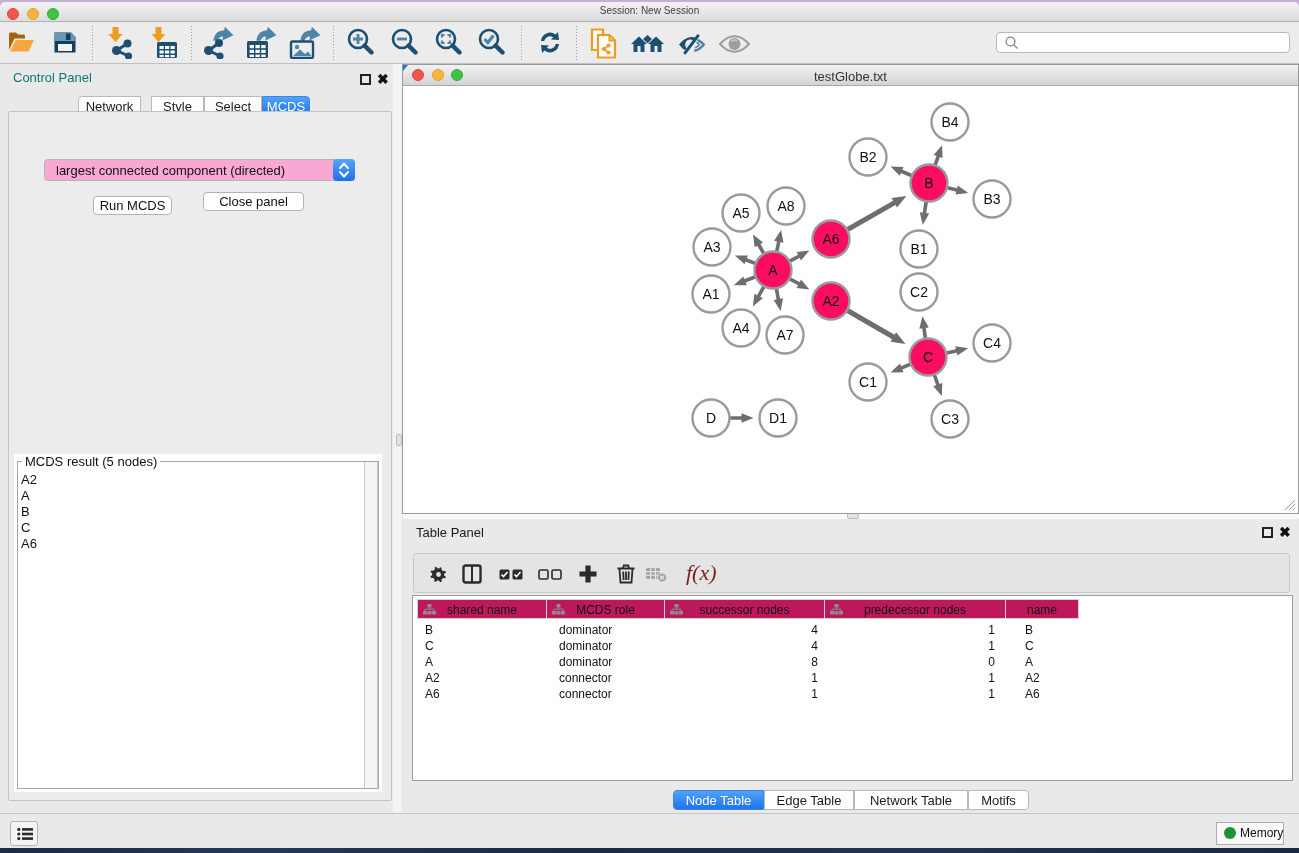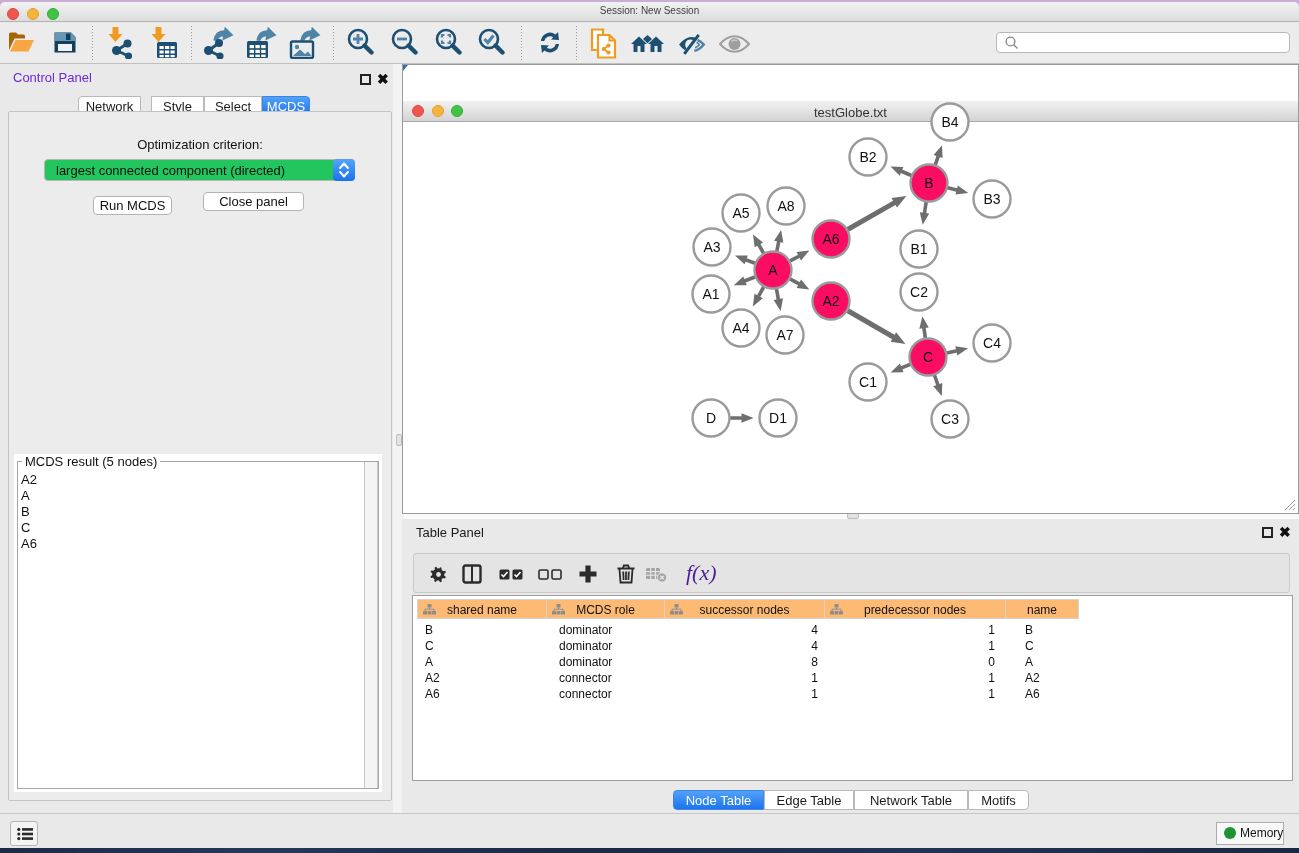--- a/index.html
+++ b/index.html
@@ -20,60 +20,60 @@
   
   #toolbar { left:0; top:23px; width:1299px; height:41px; background:#ececec;
     border-bottom:1px solid #c0c0c0; }
   .sep { position:absolute; top:3px; height:34px; width:1px;
     background-image:repeating-linear-gradient(#9c9c9c 0 1px, transparent 1px 3px); }
   .tbi { position:absolute; }
   #searchbox { position:absolute; left:996px; top:9px; width:294px; height:21px;
     background:#fff; border:1px solid #b9b9b9; border-radius:4px; }
 
   
-  #cpTitle { left:13px; top:70px; font-size:13px; color:#6d28d9; }
+  #cpTitle { left:13px; top:70px; font-size:13px; color:#0f766e; }
   .winbtn-sq { width:11px; height:11px; border:2px solid #222; }
   #cpTabs { left:78px; top:96px; height:20px; font-size:13px; }
   .tab { position:absolute; top:0; height:20px; line-height:19px; text-align:center;
     background:#fff; border:1px solid #b9b9b9; color:#1a1a1a; }
   .tab.sel { background:linear-gradient(#52a2f9,#1d74ee); color:#fff; border-color:#3d85e0; }
   #cpBox { left:8px; top:111px; width:384px; height:690px; background:#ececec;
     border:1px solid #c3c3c3; border-radius:2px; }
   #optLabel { left:0; top:25px; width:100%; text-align:center; font-size:13px; color:#111; }
-  #dropdown { left:35px; top:47px; width:311px; height:22px; background:#22c55e;
+  #dropdown { left:35px; top:47px; width:311px; height:22px; background:#f9a8d4;
     border:1px solid #b5b5b5; border-radius:4px; }
   #ddStep { position:absolute; right:-1px; top:-1px; width:22px; height:22px; border-radius:4px;
     background:linear-gradient(#55a5fa,#1b71ec); }
   #ddText { position:absolute; left:11px; top:3px; font-size:13px; color:#111; }
   .btn { position:absolute; height:19px; background:#fff; border:1px solid #b3b3b3;
     border-radius:4px; font-size:13px; color:#111; text-align:center; line-height:17px; }
   #mcdsBox { left:14px; top:343px; width:368px; height:338px; background:#fff; }
   #mcdsBorder { position:absolute; left:3px; top:7px; right:3px; bottom:3px;
     border:1px solid #a6a6a6; }
   #mcdsLegend { position:absolute; left:8px; top:0px; background:#fff; padding:0 3px;
     font-size:13px; color:#111; }
   #mcdsList { position:absolute; left:7px; top:18px; font-size:13px; color:#111; line-height:16px; }
   #mcdsScroll { position:absolute; right:4px; top:8px; width:14px; bottom:4px;
     background:#f4f4f4; border-left:1px solid #c9c9c9; border-right:1px solid #c9c9c9; }
 
   
   #netwin { left:402px; top:64px; width:897px; height:450px; background:#fff;
     border:1px solid #9b9b9b; }
   #nettitle { position:absolute; left:0; top:0; width:100%; height:21px;
-    background:linear-gradient(#f2f2f2,#d3d3d3); border-bottom:1px solid #aaa;margin-top:36px; }
+    background:linear-gradient(#f2f2f2,#d3d3d3); border-bottom:1px solid #aaa; }
   #nettitle .t { position:absolute; top:4px; width:100%; text-align:center;
     font-size:13px; color:#333; }
 
   
   #tpTitle { left:416px; top:525px; font-size:13px; color:#1a1a1a; }
   #tpToolbar { left:413px; top:553px; width:877px; height:40px; background:#e4e4e4;
     border:1px solid #c9c9c9; border-radius:3px; }
   #tbl { left:412px; top:595px; width:881px; height:186px; background:#fff;
     border:1px solid #9e9e9e; }
-  .hcell { position:absolute; top:3px; height:20px; background:#fdba74;
+  .hcell { position:absolute; top:3px; height:20px; background:#be185d;
     border:1px solid #d4d4d4; border-left:none; }
   .hcell.first { border-left:1px solid #d4d4d4; }
   .hlabel { position:absolute; width:100%; text-align:center; top:3px; font-size:12px; color:#111; }
   .cell { position:absolute; font-size:12px; color:#111; height:16px; line-height:16px; }
   #tpTabs { left:673px; top:790px; height:20px; font-size:13px; }
 
   
   #statusline { left:0; top:813px; width:1299px; height:1px; background:#c6c6c6; }
   #listbtn { left:10px; top:821px; width:28px; height:25px; background:#f4f4f4;
     border:1px solid #b4b4b4; border-radius:3px; }
@@ -241,21 +241,20 @@
 <div id="cpTitle" class="abs">Control Panel</div>
 <div class="abs winbtn-sq" style="left:360px; top:74px;"></div>
 <div class="abs" style="left:377px; top:71px; font-size:14px; font-weight:bold; color:#111;">✖</div>
 <div id="cpTabs" class="abs">
   <div class="tab" style="left:0; width:63px; border-radius:4px 0 0 4px;">Network</div>
   <div class="tab" style="left:73px; width:53px;">Style</div>
   <div class="tab" style="left:126px; width:58px;">Select</div>
   <div class="tab sel" style="left:184px; width:48px; border-radius:0 4px 4px 0;">MCDS</div>
 </div>
 <div id="cpBox" class="abs">
-  <div id="optLabel" class="abs">Optimization criterion:</div>
   <div id="dropdown" class="abs">
     <div id="ddText">largest connected component (directed)</div>
     <div id="ddStep"><svg width="22" height="22" viewBox="0 0 22 22">
           <path d="M7 9 L11 4.5 L15 9" fill="none" stroke="#fff" stroke-width="2" stroke-linecap="round" stroke-linejoin="round"></path>
           <path d="M7 13 L11 17.5 L15 13" fill="none" stroke="#fff" stroke-width="2" stroke-linecap="round" stroke-linejoin="round"></path>
         </svg></div>
   </div>
   <div class="btn" style="left:84px; top:84px; width:79px;">Run MCDS</div>
   <div class="btn" style="left:194px; top:80px; width:101px;">Close panel</div>
 </div>
@@ -423,21 +422,21 @@
       <rect x="0" y="0" width="14" height="11" rx="1.5" fill="#a4a4a4"></rect>
       <g stroke="#e4e4e4" stroke-width="1.2">
         <line x1="0" y1="3.6" x2="14" y2="3.6"></line>
         <line x1="0" y1="7.2" x2="14" y2="7.2"></line>
         <line x1="4.7" y1="0" x2="4.7" y2="11"></line>
         <line x1="9.4" y1="0" x2="9.4" y2="11"></line>
       </g>
       <circle cx="16" cy="9.5" r="4.6" fill="#a4a4a4" stroke="#e4e4e4" stroke-width="1"></circle>
       <path d="M14.2 7.7 L17.8 11.3 M17.8 7.7 L14.2 11.3" stroke="#e4e4e4" stroke-width="1.5"></path>
     </svg>
-    <div style="position:absolute;left:272px;top:6px;font-family:'Liberation Serif',serif;font-style:italic;font-size:22px;color:#4c1d95;">f(x)</div>
+    <div style="position:absolute;left:272px;top:6px;font-family:'Liberation Serif',serif;font-style:italic;font-size:22px;color:#7f1d1d;">f(x)</div>
   </div>
 <div id="tbl" class="abs">
     <div class="hcell first" style="left:4px; width:130px;">
       <svg width="13" height="12" style="position:absolute;left:5px;top:4px" viewBox="0 0 13 12">
         <g fill="#8d8d8d">
           <rect x="4.5" y="0" width="4" height="3.4" rx="0.5"></rect>
           <rect x="0" y="7" width="4" height="3.4" rx="0.5"></rect>
           <rect x="4.5" y="7" width="4" height="3.4" rx="0.5"></rect>
           <rect x="9" y="7" width="4" height="3.4" rx="0.5"></rect>
         </g>

